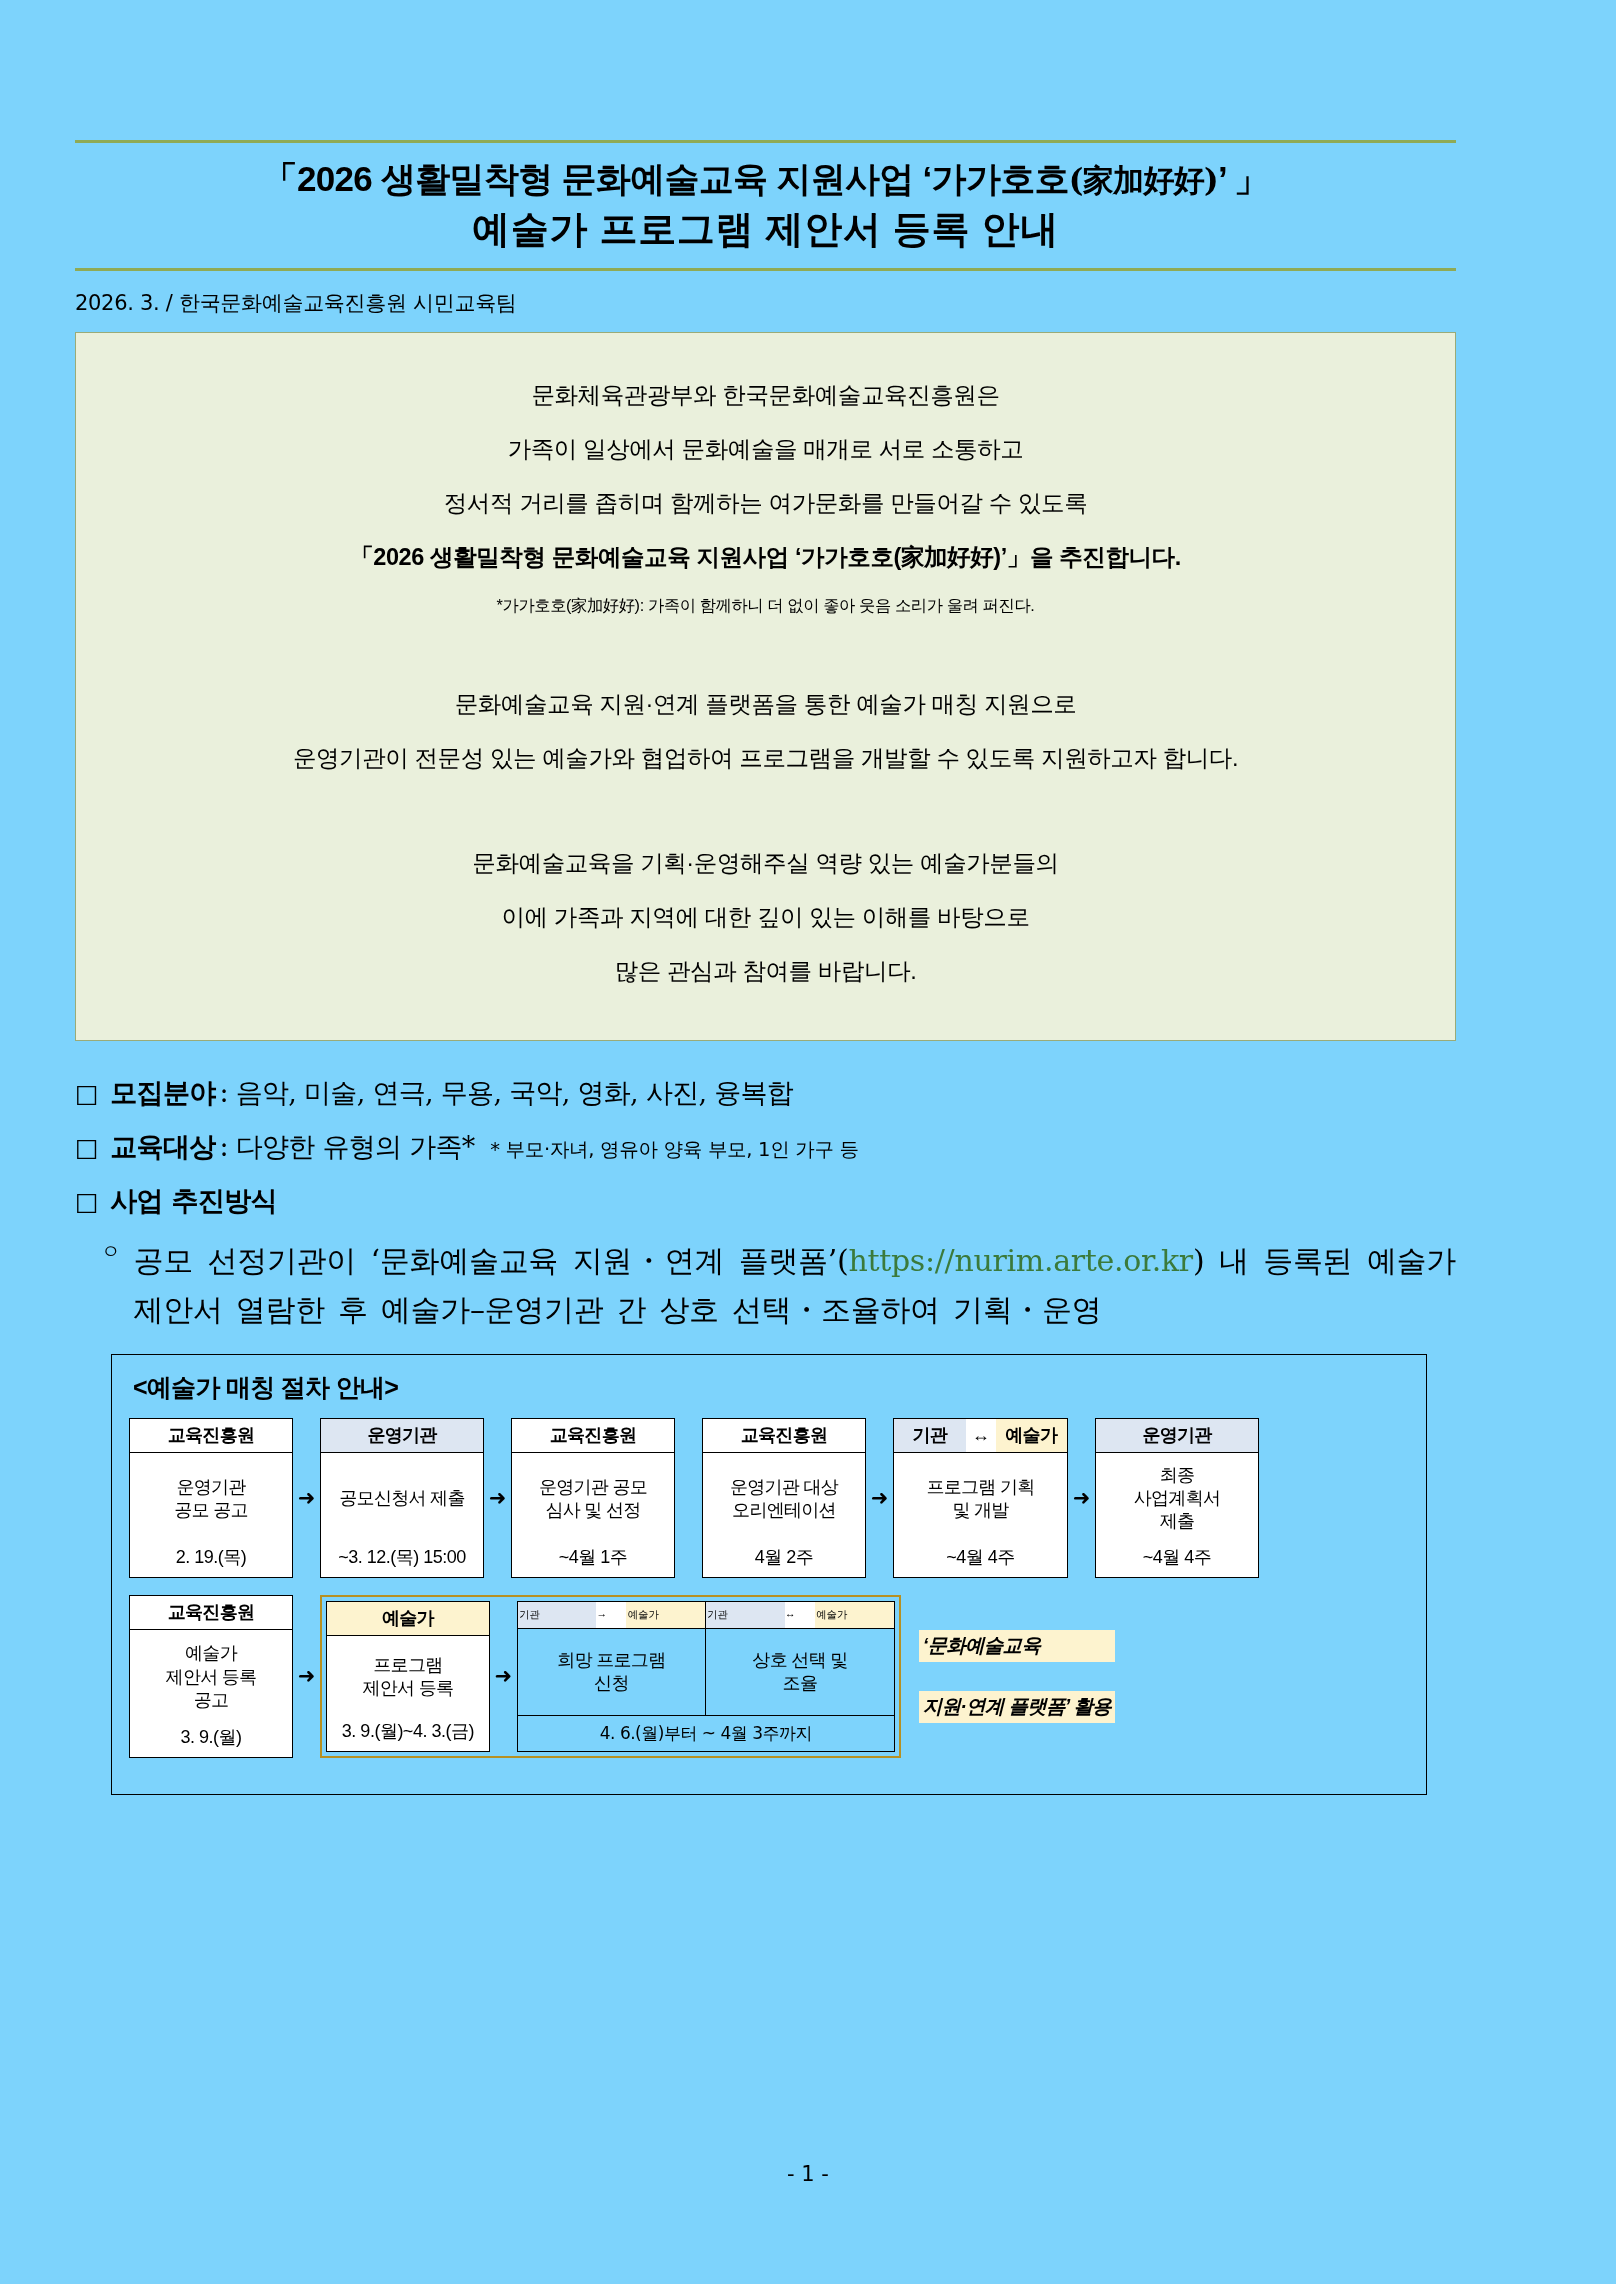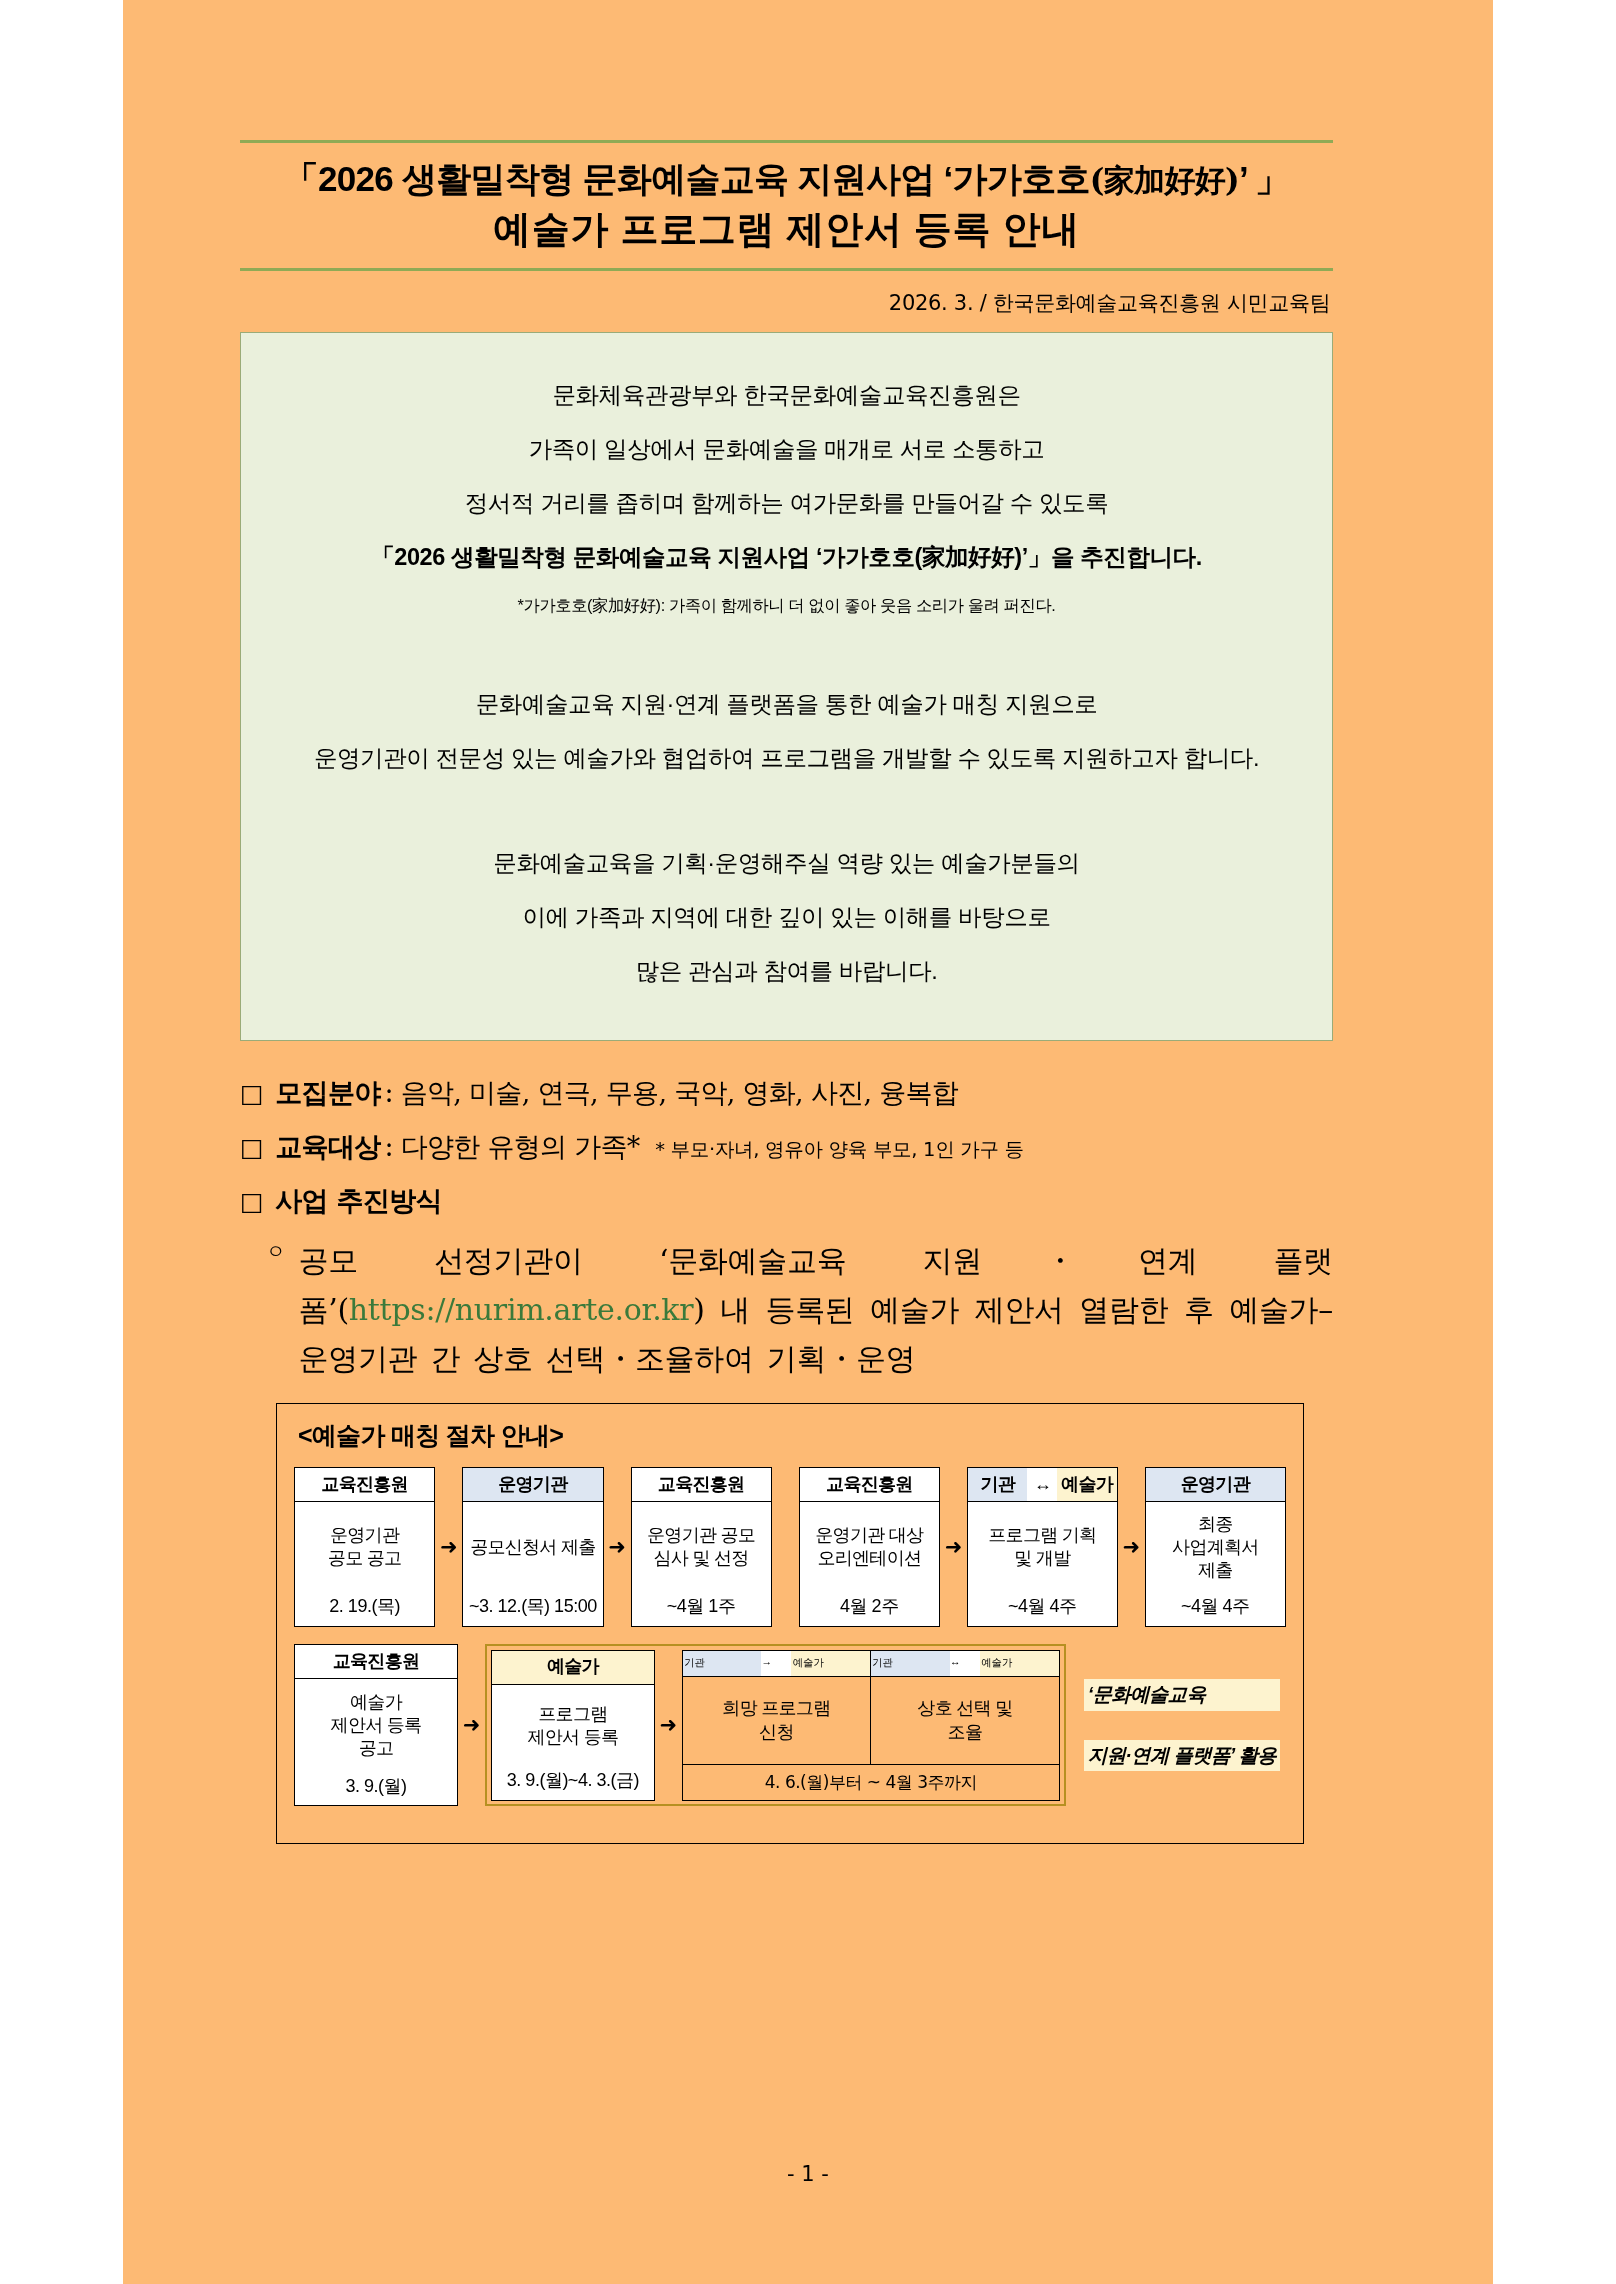--- a/index.html
+++ b/index.html
@@ -6,26 +6,26 @@
     margin: 0;
     padding: 0;
     background: #ffffff;
   }
   body {
     font-family: "Liberation Sans", "DejaVu Sans", sans-serif;
     color: #000000;
   }
   .page {
     position: relative;
-    width: 1370px;
+    width: 1616px;
     height: 2284px;
     margin: 0 auto;
-    background: #fdba74;
-    box-sizing: border-box;
-    padding: 140px 160px 0 117px;
+    background: #7dd3fc;
+    box-sizing: border-box;
+    padding: 140px 160px 0 75px;
   }
 
   
   .title-block {
     border-top: 3.3px solid #8faa55;
     border-bottom: 3.3px solid #8faa55;
     padding: 11.7px 0 14.3px 0;
     text-align: center;
   }
   .title-line-1 {
@@ -41,21 +41,20 @@
   }
   .title-line-2 {
     font-size: 38px;
     font-weight: bold;
     letter-spacing: 0.7px;
     line-height: 1.3;
     margin-top: 2.6px;
   }
 
   .byline {
-    text-align: right;
     font-size: 21px;
     letter-spacing: -0.3px;
     margin: 18px 2.6px 14.3px 0;
     font-family: "DejaVu Sans", sans-serif;
   }
 
   
   .intro-box {
     border: 1.3px solid #9aab78;
     background: #eaf0dc;

